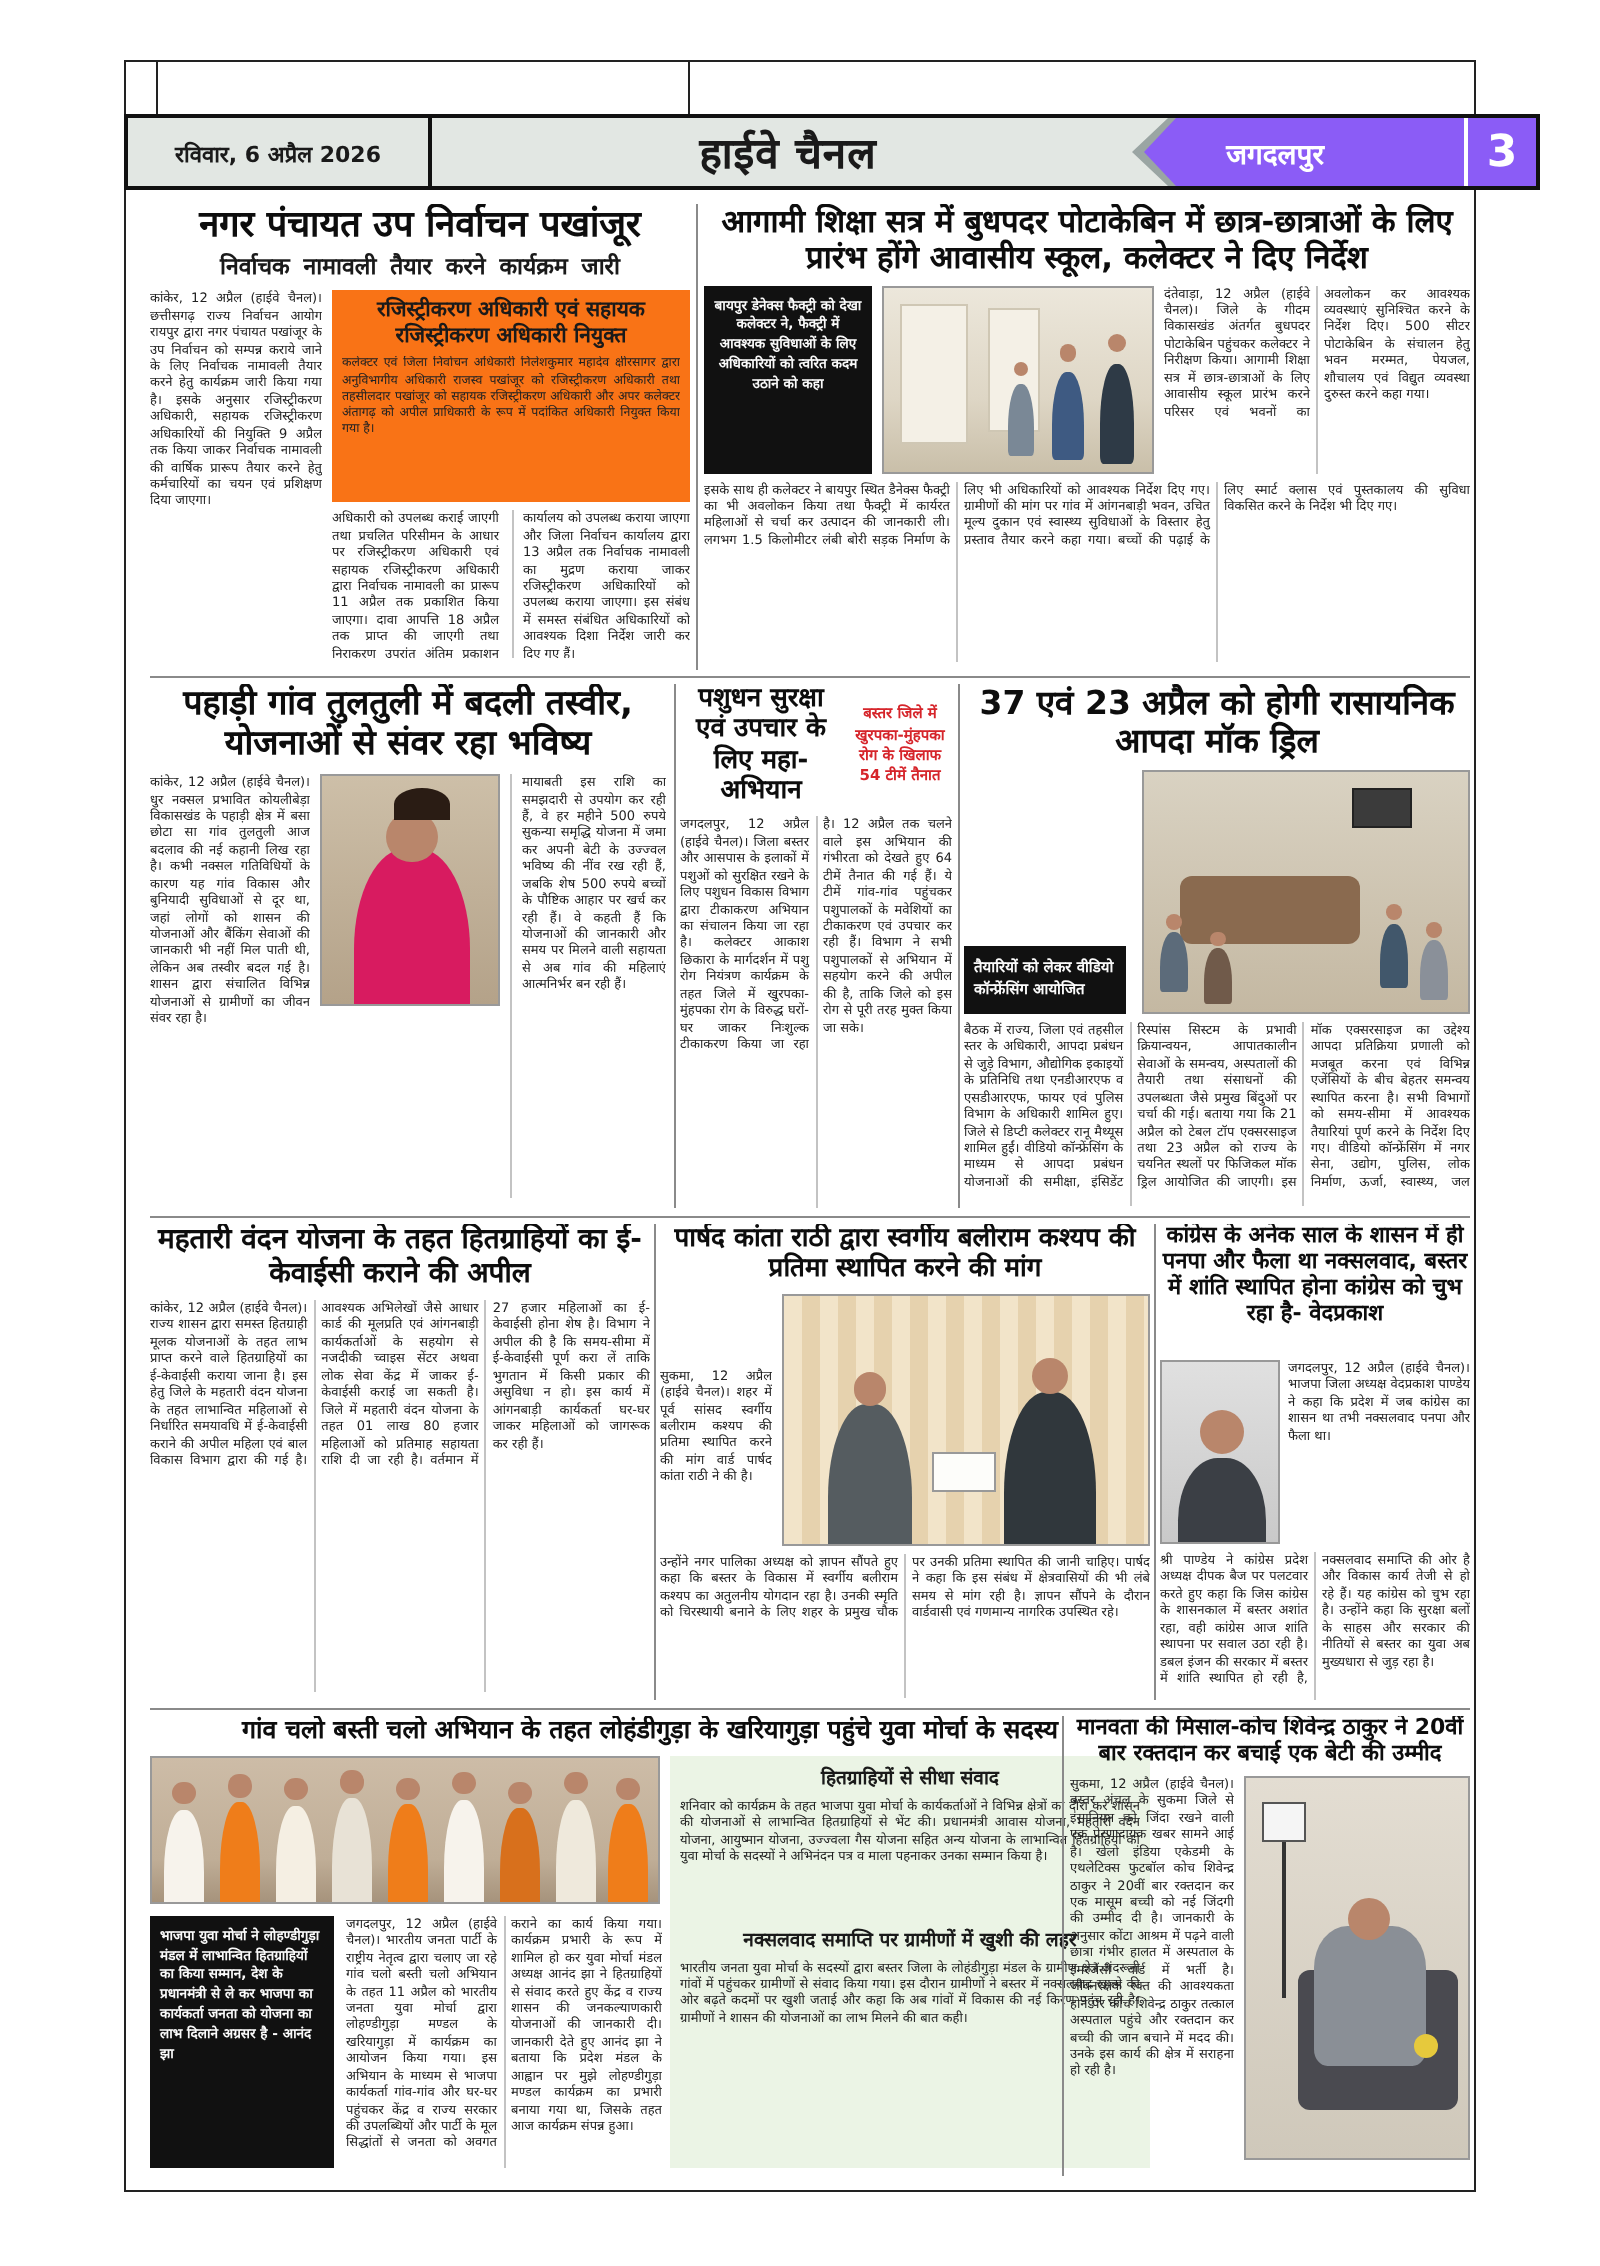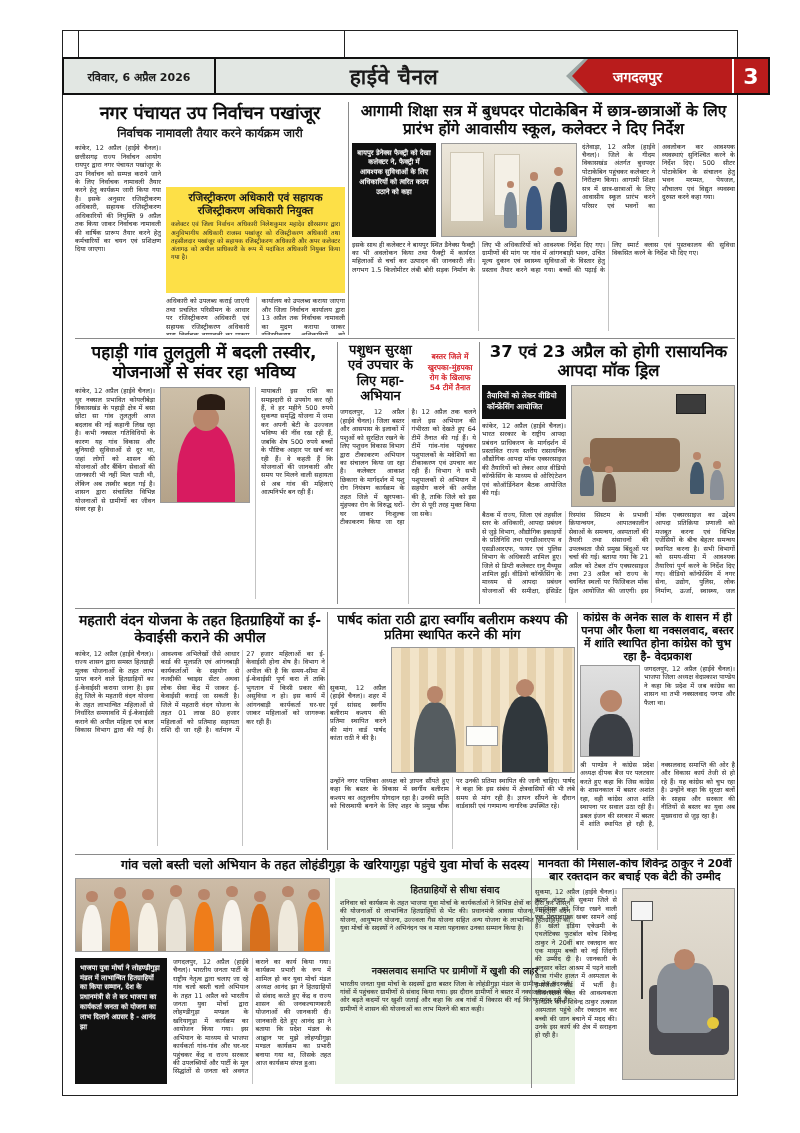--- a/index.html
+++ b/index.html
@@ -8,33 +8,33 @@
   .sheet { position:relative; width:800px; height:1133px; background:#fff; overflow:hidden; }
   .frame { position:absolute; left:62px; top:30px; width:676px; height:1066px; border:1.5px solid #222; }
   .toptick { position:absolute; top:30px; width:0; height:27px; border-left:1.5px solid #222; }
 
   
   .masthead-bar { position:absolute; left:62px; top:57px; width:708px; height:38px; background:#e2e7e3; border:2px solid #111; display:flex; align-items:stretch; z-index:5; }
   .date-cell { width:152px; border-right:2px solid #111; display:flex; align-items:center; justify-content:center; font-size:11px; font-weight:bold; }
   .paper-name { flex:1; display:flex; align-items:center; justify-content:center; font-size:21px; font-weight:bold; letter-spacing:.5px; }
   .edition-wrap { position:relative; width:196px; display:flex; }
   .edition-chevron { position:absolute; left:-6px; top:0; width:30px; height:100%; background:#9aa5a3; clip-path:polygon(0 50%, 18px 0, 30px 0, 12px 50%, 30px 100%, 18px 100%); }
-  .edition-block { position:relative; flex:1; background:#b91c1c; clip-path:polygon(0 50%, 16px 0, 100% 0, 100% 100%, 16px 100%); display:flex; align-items:stretch;gap:39px; }
+  .edition-block { position:relative; flex:1; background:#8b5cf6; clip-path:polygon(0 50%, 16px 0, 100% 0, 100% 100%, 16px 100%); display:flex; align-items:stretch;gap:39px; }
   .edition-name { flex:1; display:flex; align-items:center; justify-content:center; color:#fff; font-size:14px; font-weight:bold; padding-left:10px; }
   .page-num { width:36px; border-left:2px solid #fff; display:flex; align-items:center; justify-content:center; color:#fff; font-size:22px; font-weight:bold; }
 
   
   .article { position:absolute; overflow:hidden; }
   .hl { font-weight:bold; text-align:center; line-height:1.18; color:#0d0d0d; }
-  .sub { font-weight:bold; text-align:center; }
+  .sub { font-weight:bold; text-align:center;font-family:Liberation Mono, monospace; }
   .bodytxt { font-size:6.5px; line-height:1.3; text-align:justify; color:#222; overflow:hidden; }
   .cols2 { column-count:2; column-gap:7px; column-rule:.5px solid #c3c3c3; }
   .cols3 { column-count:3; column-gap:7px; column-rule:.5px solid #c3c3c3; }
   .blackbox { background:#111; color:#fafafa; font-size:7px; font-weight:bold; line-height:1.45; padding:6px 5px; text-align:center; overflow:hidden; }
-  .yellowbox { background:#fde047; padding:4px 5px; overflow:hidden;margin-top:43px; }
+  .yellowbox { background:#f97316; padding:4px 5px; overflow:hidden; }
   .yellowbox .bx-title { font-size:10.5px; font-weight:bold; text-align:center; line-height:1.25; margin-bottom:3px; }
   .greenpanel { background:#ebf4e5; padding:4px 5px; overflow:hidden; }
   .greenpanel .g-title { font-size:9.5px; font-weight:bold; text-align:center; line-height:1.25; margin:2px 0 3px; }
   .redtag { color:#d6252b; font-weight:bold; font-size:7.5px; text-align:center; line-height:1.35; }
   .divider-v { position:absolute; width:0; border-left:1px solid #8a8a8a; }
   .divider-h { position:absolute; height:0; border-top:1px solid #8a8a8a; }
 
   
   .photo { position:relative; overflow:hidden; border:.5px solid #999; }
   .pp { position:absolute; border-radius:45% 45% 10% 10% / 60% 60% 8% 8%; }
@@ -134,21 +134,21 @@
     <div style="display:flex; gap:3px; align-items:center;">
       <div class="hl" style="flex:1; font-size:13px;">पशुधन सुरक्षा एवं उपचार के लिए महा-अभियान</div>
       <div class="redtag" style="width:52px;">बस्तर जिले में खुरपका-मुंहपका रोग के खिलाफ 54 टीमें तैनात</div>
     </div>
     <div class="bodytxt cols2" style="margin-top:5px; height:212px;">जगदलपुर, 12 अप्रैल (हाईवे चैनल)। जिला बस्तर और आसपास के इलाकों में पशुओं को सुरक्षित रखने के लिए पशुधन विकास विभाग द्वारा टीकाकरण अभियान का संचालन किया जा रहा है। कलेक्टर आकाश छिकारा के मार्गदर्शन में पशु रोग नियंत्रण कार्यक्रम के तहत जिले में खुरपका-मुंहपका रोग के विरुद्ध घरों-घर जाकर निःशुल्क टीकाकरण किया जा रहा है। 12 अप्रैल तक चलने वाले इस अभियान की गंभीरता को देखते हुए 64 टीमें तैनात की गई हैं। ये टीमें गांव-गांव पहुंचकर पशुपालकों के मवेशियों का टीकाकरण एवं उपचार कर रही हैं। विभाग ने सभी पशुपालकों से अभियान में सहयोग करने की अपील की है, ताकि जिले को इस रोग से पूरी तरह मुक्त किया जा सके।</div>
   </div>
 
   <div class="article" style="left:482px; top:342px; width:253px; height:262px;">
     <div class="hl" style="font-size:16.5px;">37 एवं 23 अप्रैल को होगी रासायनिक आपदा मॉक ड्रिल</div>
     <div style="display:flex; gap:5px; margin-top:4px; height:122px;">
-      <div style="width:84px; display:flex; flex-direction:column; gap:3px;">
+      <div style="width:84px; display:flex; flex-direction:row; gap:3px;align-items:flex-end;">
         <div class="blackbox" style="font-size:7.5px; text-align:left;">तैयारियों को लेकर वीडियो कॉन्फ्रेंसिंग आयोजित</div>
         <div class="bodytxt" style="flex:1;">कांकेर, 12 अप्रैल (हाईवे चैनल)। भारत सरकार के राष्ट्रीय आपदा प्रबंधन प्राधिकरण के मार्गदर्शन में प्रस्तावित राज्य स्तरीय रासायनिक औद्योगिक आपदा मॉक एक्सरसाइज की तैयारियों को लेकर आज वीडियो कॉन्फ्रेंसिंग के माध्यम से ओरिएंटेशन एवं कोऑर्डिनेशन बैठक आयोजित की गई।</div>
       </div>
       <div class="photo p-conf" style="flex:1; height:122px;">
         <span class="screen" style="right:28px; top:8px; width:30px; height:20px;"></span>
         <span class="table-shape" style="left:18px; top:52px; width:90px; height:34px;"></span>
         <span class="pp" style="left:8px; bottom:10px; width:14px; height:30px; background:#5c6b7a;">
             <span class="ph"></span>
           </span>
         <span class="pp" style="left:30px; bottom:4px; width:14px; height:28px; background:#705a4a;">
@@ -182,21 +182,21 @@
             <span class="ph" style="top:-20%; left:30%; width:40%; padding-top:40%;"></span>
           </span>
         <span class="paper" style="left:74px; bottom:26px; width:32px; height:20px;"></span>
       </div>
     </div>
     <div class="bodytxt cols2" style="margin-top:4px; height:72px;">उन्होंने नगर पालिका अध्यक्ष को ज्ञापन सौंपते हुए कहा कि बस्तर के विकास में स्वर्गीय बलीराम कश्यप का अतुलनीय योगदान रहा है। उनकी स्मृति को चिरस्थायी बनाने के लिए शहर के प्रमुख चौक पर उनकी प्रतिमा स्थापित की जानी चाहिए। पार्षद ने कहा कि इस संबंध में क्षेत्रवासियों की भी लंबे समय से मांग रही है। ज्ञापन सौंपने के दौरान वार्डवासी एवं गणमान्य नागरिक उपस्थित रहे।</div>
   </div>
 
   <div class="article" style="left:580px; top:612px; width:155px; height:238px;">
     <div class="hl" style="font-size:11px;">कांग्रेस के अनेक साल के शासन में ही पनपा और फैला था नक्सलवाद, बस्तर में शांति स्थापित होना कांग्रेस को चुभ रहा है- वेदप्रकाश</div>
-    <div style="display:flex; gap:4px; margin-top:1px; height:92px;justify-content:flex-end;">
+    <div style="display:flex; gap:4px; margin-top:16px; height:92px;justify-content:flex-end;">
       <div class="photo p-portrait" style="width:60px; height:92px;">
         <span class="pp" style="left:8px; bottom:-10px; width:44px; height:52px; background:#3b3f45;">
             <span class="ph" style="top:-46%; left:25%; width:50%; padding-top:50%;"></span>
           </span>
       </div>
       <div class="bodytxt" style="flex:1;">जगदलपुर, 12 अप्रैल (हाईवे चैनल)। भाजपा जिला अध्यक्ष वेदप्रकाश पाण्डेय ने कहा कि प्रदेश में जब कांग्रेस का शासन था तभी नक्सलवाद पनपा और फैला था।</div>
     </div>
     <div class="bodytxt cols2" style="margin-top:4px; height:106px;">श्री पाण्डेय ने कांग्रेस प्रदेश अध्यक्ष दीपक बैज पर पलटवार करते हुए कहा कि जिस कांग्रेस के शासनकाल में बस्तर अशांत रहा, वही कांग्रेस आज शांति स्थापना पर सवाल उठा रही है। डबल इंजन की सरकार में बस्तर में शांति स्थापित हो रही है, नक्सलवाद समाप्ति की ओर है और विकास कार्य तेजी से हो रहे हैं। यह कांग्रेस को चुभ रहा है। उन्होंने कहा कि सुरक्षा बलों के साहस और सरकार की नीतियों से बस्तर का युवा अब मुख्यधारा से जुड़ रहा है।</div>
   </div>
 

